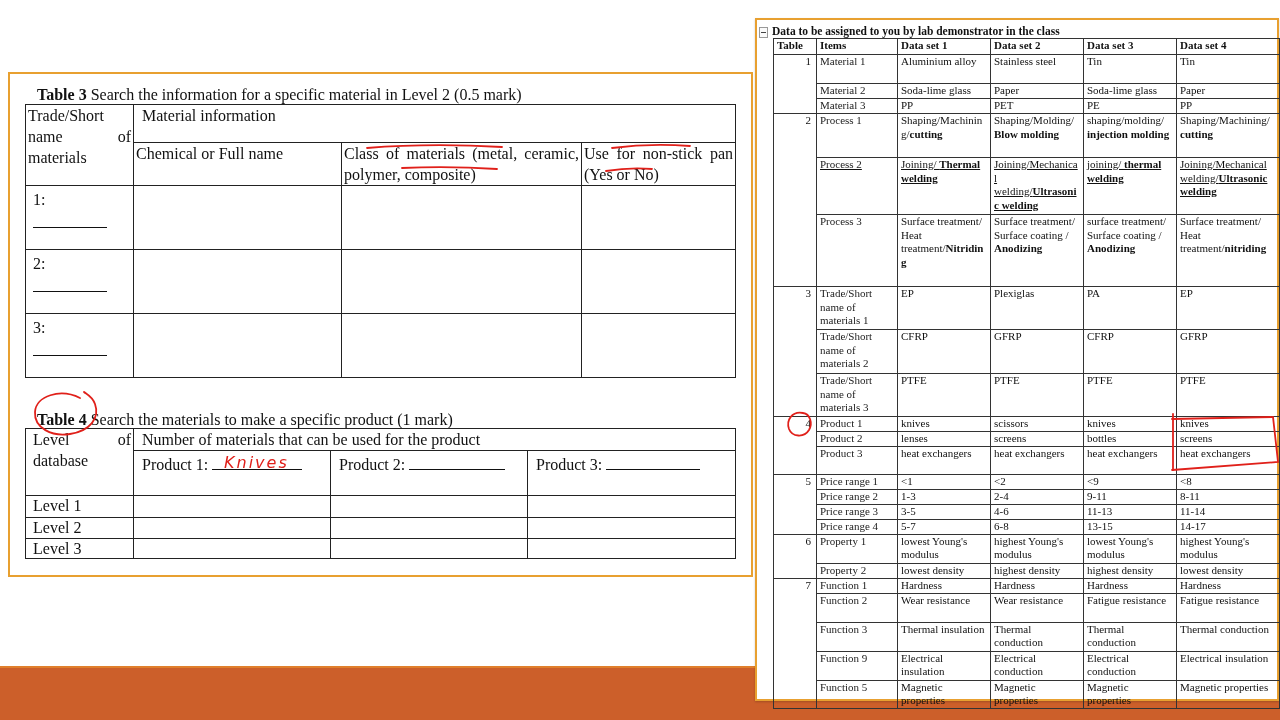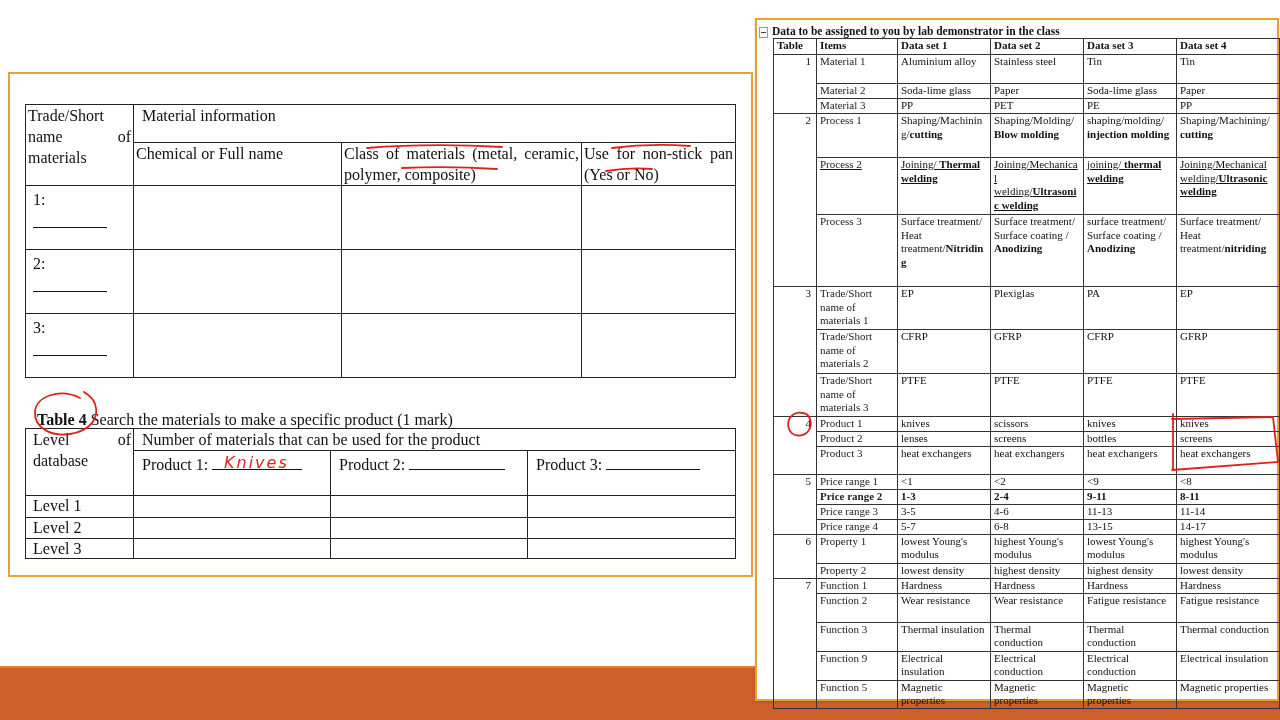--- a/index.html
+++ b/index.html
@@ -29,20 +29,23 @@
 
   svg.annot { position:absolute; left:0; top:0; width:1280px; height:720px; pointer-events:none; }
 </style>
 </head>
 <body>
 
 <div class="bottom-band"></div>
 
 <div class="panel left-panel">
 
+  <div class="doc-title" style="left:27px; top:12px;">
+    <b>Table 3</b><span> Search the information for a specific material in Level 2 (0.5 mark)</span>
+  </div>
 
   <table class="doc" style="left:15px; top:30px; width:710px;">
     <colgroup>
         <col style="width:108px">
         <col style="width:208px">
         <col style="width:240px">
         <col style="width:154px">
       </colgroup>
     <tbody>
         <tr style="height:38px">
@@ -239,21 +242,21 @@
           <td>heat exchangers</td>
         </tr>
         <tr style="height: 14px;">
           <td class="tnum" rowspan="4">5</td>
           <td class="item">Price range 1</td>
           <td>&lt;1</td>
           <td>&lt;2</td>
           <td>&lt;9</td>
           <td>&lt;8</td>
         </tr>
-        <tr style="height: 15px; font-weight: bold;">
+        <tr style="height: 15px;">
           <td class="item">Price range 2</td>
           <td>1-3</td>
           <td>2-4</td>
           <td>9-11</td>
           <td>8-11</td>
         </tr>
         <tr style="height: 15px;">
           <td class="item">Price range 3</td>
           <td>3-5</td>
           <td>4-6</td>

